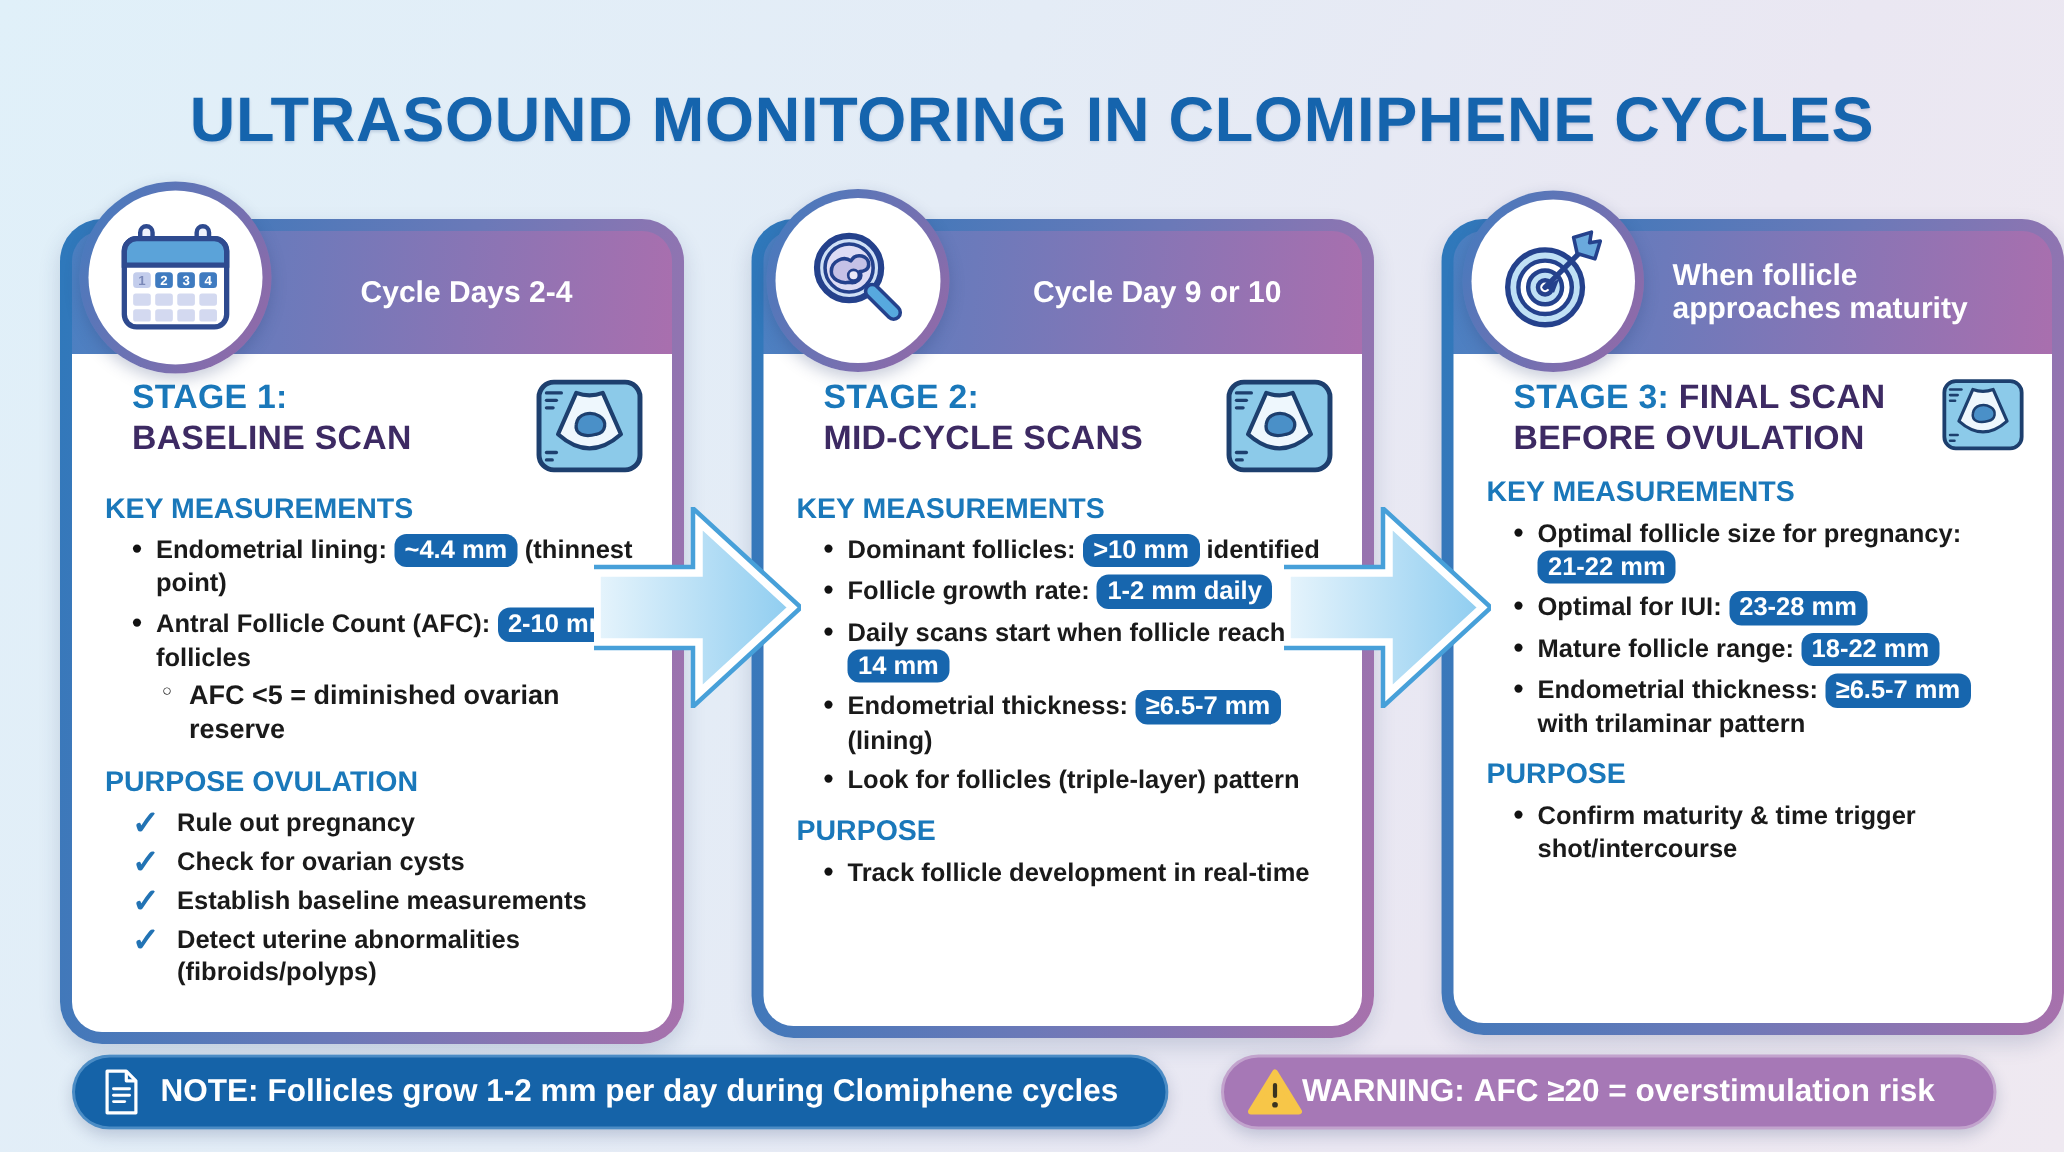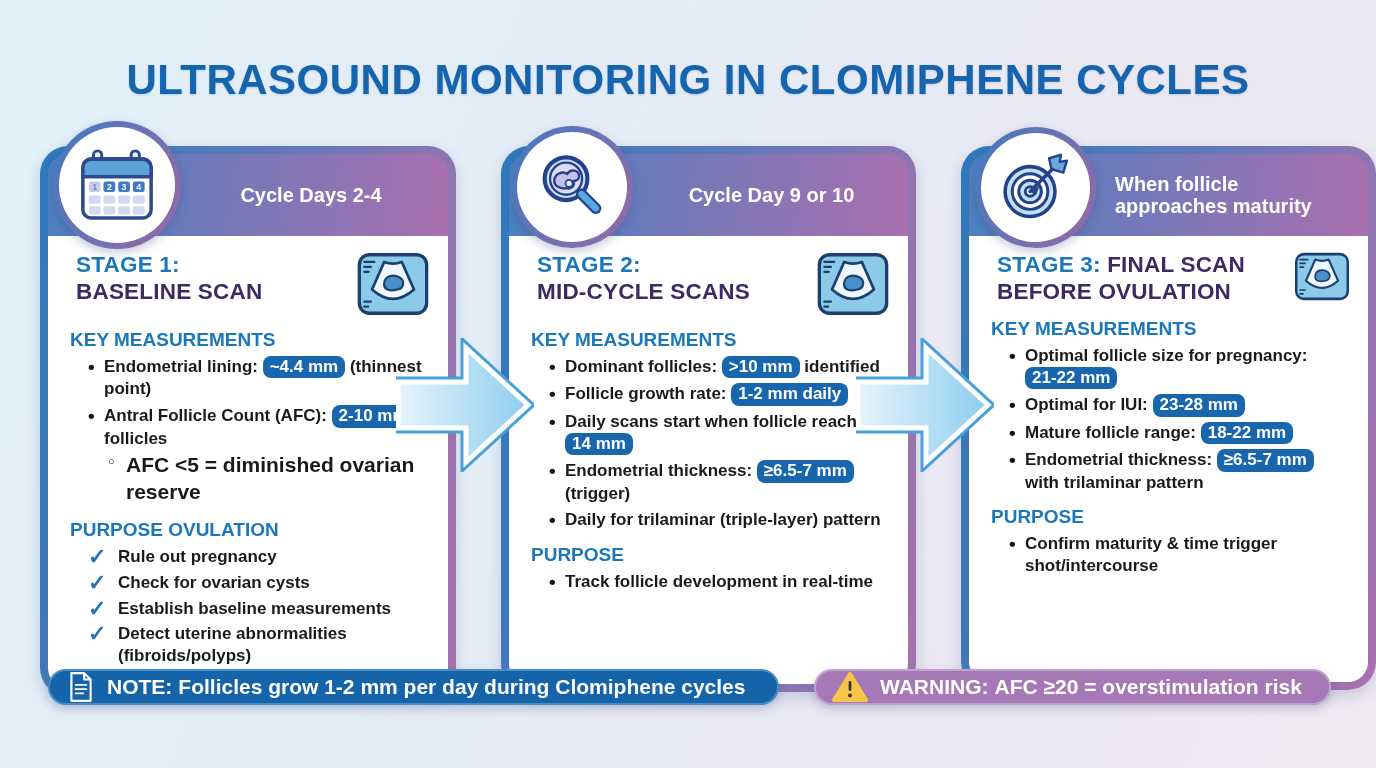--- a/index.html
+++ b/index.html
@@ -17,59 +17,59 @@
   #card2{left:501px;top:146px;width:399px;height:530px;}
   #card3{left:961px;top:146px;width:399px;height:528px;}
   .band{height:82px;flex:none;border-radius:20px 20px 0 0;
     background:linear-gradient(95deg,#4b80c2,#a96fae);
     display:flex;align-items:center;}
   .badge{width:100%;color:#fff;font-weight:700;font-size:20px;line-height:1.12;
     padding:0 14px 0 140px;text-align:center;}
   #card3 .badge{text-align:left;padding-left:146px;}
   .card-inner{background:#fff;border-radius:0 0 20px 20px;flex:1;overflow:hidden;}
   .stage-row{display:flex;justify-content:space-between;align-items:flex-start;
-    padding:16px 18px 0 28px;}
+    padding:16px 18px 0 40px;}
   .stage{margin:0;font-size:22.5px;line-height:1.18;letter-spacing:.2px;max-width:272px;}
   .st-blue{color:#1a78ba;}
   .st-purple{color:#3d2a63;}
   .us-icon{width:74px;height:64px;flex:none;margin-top:0;}
   #card3 .us-icon{width:56px;height:49px;}
   .section-h{color:#1a78ba;font-size:19px;font-weight:700;margin:13px 0 5px;padding:0 22px;}
   ul.mlist,ul.plist{margin:0;padding:0 8px 0 40px;list-style:none;}
   ul.mlist li,ul.plist li{position:relative;padding:0 12px 0 16px;font-size:17px;font-weight:600;
     color:#1a1a1a;line-height:1.28;margin-bottom:5px;}
   ul.mlist > li::before,ul.bulletlist > li::before{content:"\2022";position:absolute;left:0;top:-1px;font-size:19px;color:#111;}
   ul.sublist{margin:3px 0 0;padding:0 0 0 4px;list-style:none;}
-  ul.sublist li{position:relative;padding-left:18px;font-size:21px;font-weight:600;margin-bottom:0;}
+  ul.sublist li{position:relative;padding-left:18px;font-size:18px;font-weight:600;margin-bottom:0;}
   ul.sublist li::before{content:"\25CB";position:absolute;left:0;top:2px;font-size:11px;color:#222;}
   ul.checklist li{padding-left:30px;margin-bottom:4px;}
   ul.checklist li::before{content:"\2713";position:absolute;left:0;top:-3px;color:#2273b4;
     font-weight:900;font-size:22px;}
   .pill{background:#1766ae;color:#fff;border-radius:8px;padding:0 7px;display:inline-block;
     line-height:1.32;font-weight:700;}
   
   .circle{position:absolute;border-radius:50%;padding:6px;
     background:linear-gradient(120deg,#3f7cc0,#9a68a6);
     box-shadow:0 4px 10px rgba(40,60,110,.25);}
   .circle-inner{background:#fff;border-radius:50%;width:100%;height:100%;
     display:flex;align-items:center;justify-content:center;}
   #circle1{left:53px;top:121px;width:116px;height:116px;}
   #circle2{left:511px;top:126px;width:110px;height:110px;}
   #circle3{left:975px;top:127px;width:109px;height:109px;}
   
   .flow-arrow{position:absolute;width:138px;height:134px;z-index:5;}
   #arrow1{left:396px;top:338px;}
   #arrow2{left:856px;top:338px;}
   
-  .banner{position:absolute;top:669px;height:36px;border-radius:26px;display:flex;
+  .banner{position:absolute;top:703px;height:50px;border-radius:26px;display:flex;
     align-items:center;box-shadow:0 4px 10px rgba(40,60,110,.22);box-sizing:border-box;}
   .note-banner{left:48px;width:731px;background:#1563a8;border:2px solid rgba(120,175,220,.55);
     padding:0 18px;gap:13px;}
   .warning-banner{left:814px;width:517px;background:#a678b6;border:2px solid #c2a3cd;
-    padding:0 16px;gap:12px;}
+    padding:0 16px;}
   .banner-text{color:#fff;font-size:21px;font-weight:700;white-space:nowrap;}
   .banner-label{font-weight:800;margin-right:6px;}
 </style>
 </head>
 <body>
 
 <div class="page">
 
   <h1 class="title">ULTRASOUND MONITORING IN CLOMIPHENE CYCLES</h1>
 
@@ -128,22 +128,22 @@
           </g>
           <path d="M25 9 Q33 12 41 9 L52 34 Q33 51 14 34 Z" fill="#eef7fd" stroke="#1d3f6e" stroke-width="2.5" stroke-linejoin="round"></path>
           <path d="M25 28 C26 21 34 20 39 23 C44 26 43 33 37 34 C30 36 24 34 25 28 Z" fill="#4a90c8" stroke="#1d3f6e" stroke-width="2"></path>
         </svg>
       </div>
       <div class="section-h">KEY MEASUREMENTS</div>
       <ul class="mlist">
           <li><span>Dominant follicles: </span><span class="pill">&gt;10 mm</span><span> identified</span></li>
           <li><span>Follicle growth rate: </span><span class="pill">1-2 mm daily</span></li>
           <li><span>Daily scans start when follicle reaches </span><span class="pill">14 mm</span></li>
-          <li><span>Endometrial thickness: </span><span class="pill">≥6.5-7 mm</span><span> (trigger)</span></li>
-          <li><span>Daily for trilaminar (triple-layer) pattern</span></li>
+          <li><span>Endometrial thickness: </span><span class="pill">≥6.5-7 mm</span><span> (lining)</span></li>
+          <li><span>Look for follicles (triple-layer) pattern</span></li>
         </ul>
       <div class="section-h">PURPOSE</div>
       <ul class="plist bulletlist">
           <li>Track follicle development in real-time</li>
         </ul>
     </div>
   </div>
 
   <div class="card" id="card3">
     <div class="band">

